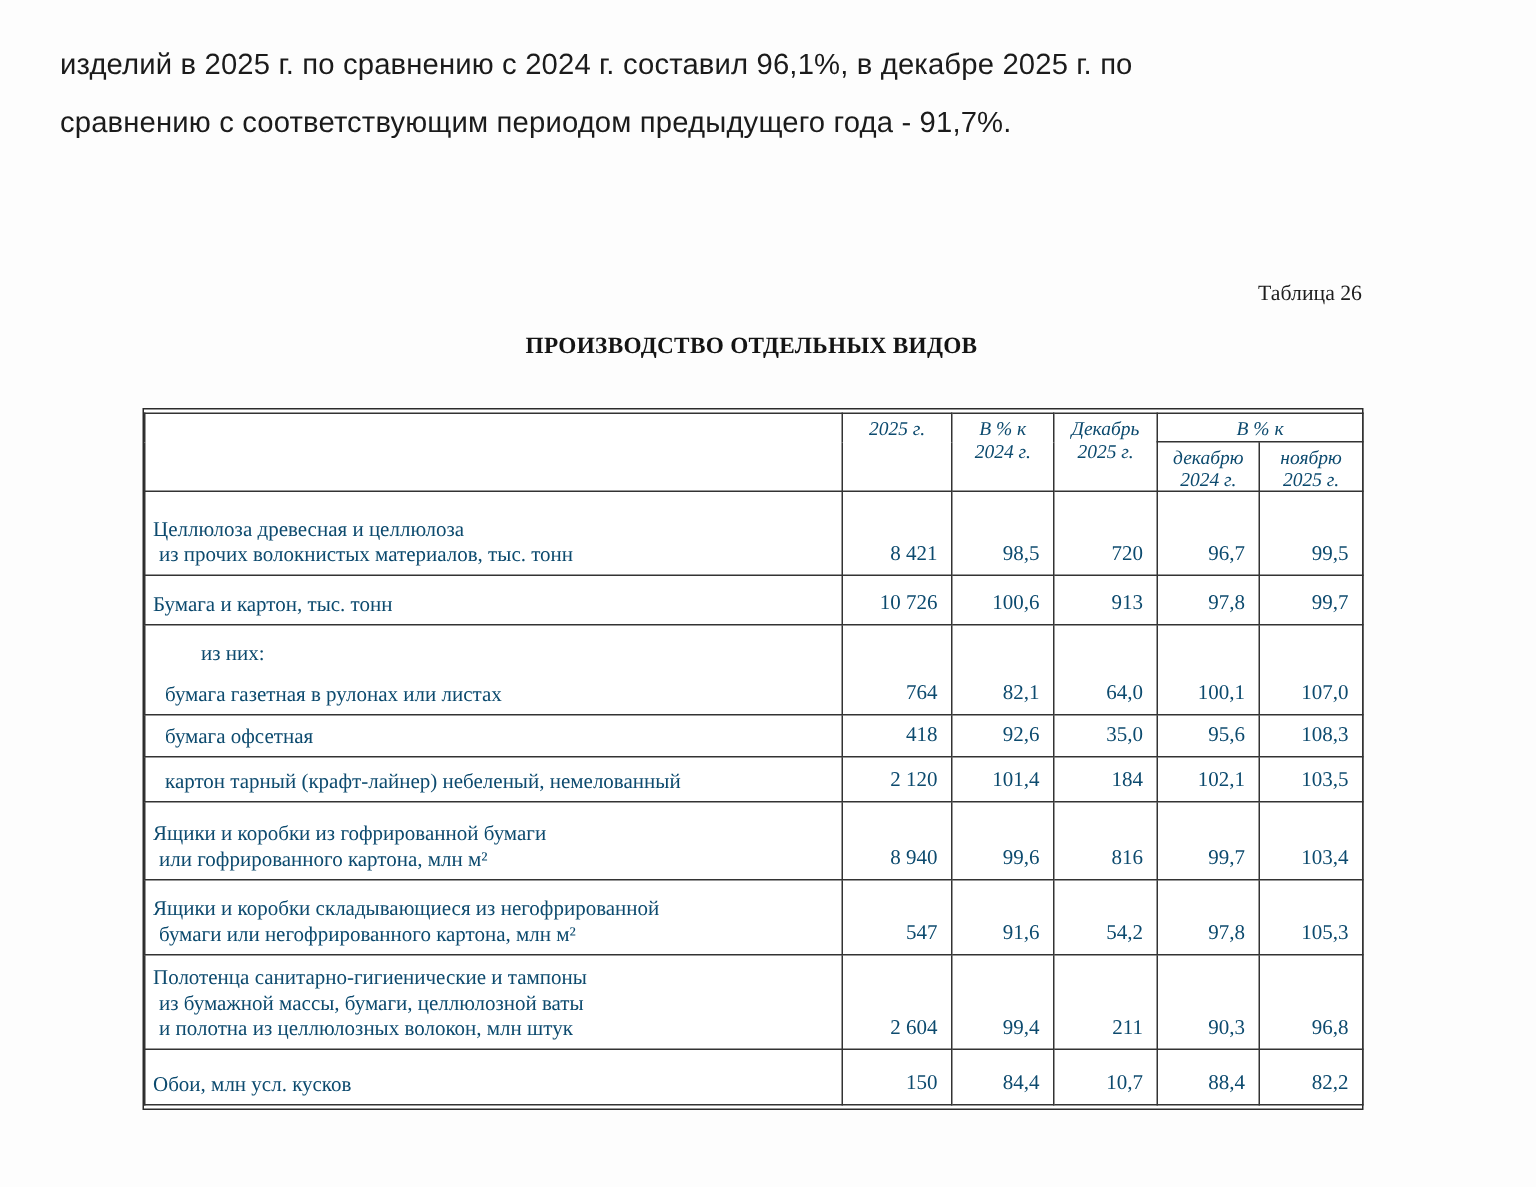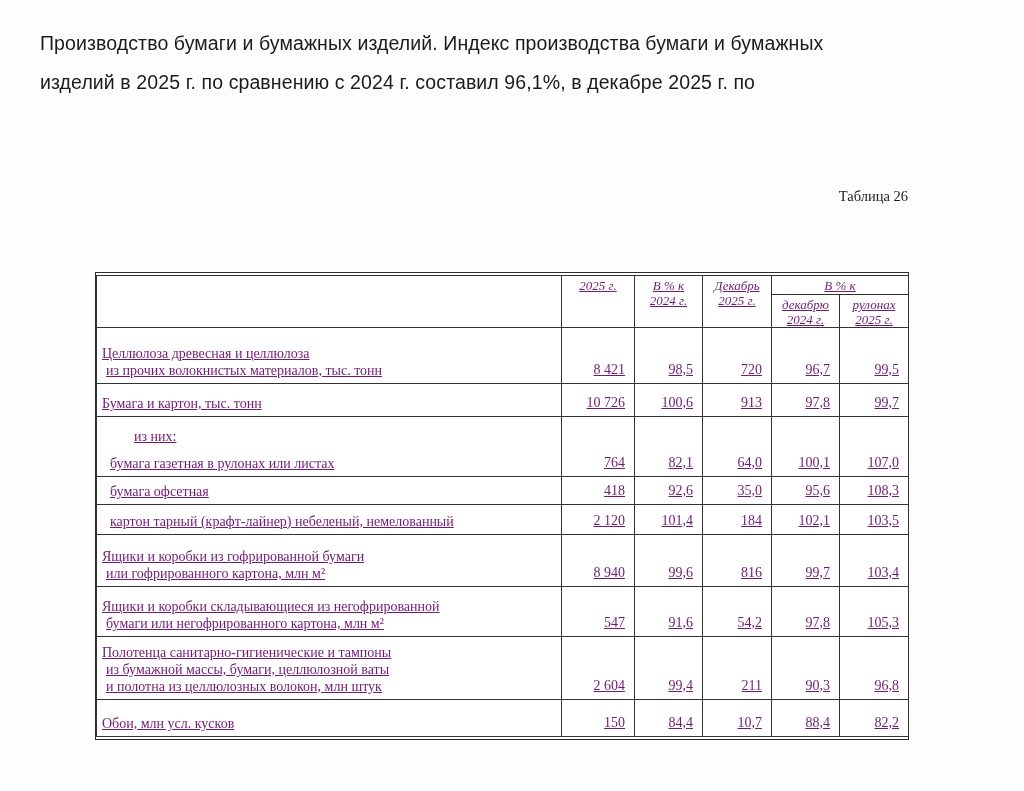--- a/index.html
+++ b/index.html
@@ -31,21 +31,21 @@
   }
   
   .tbl-wrap {
     position:absolute; left:95px; top:272px; width:812px;
     border:1px solid #2b2b2b; padding:2px 0;
     background:#fff;
   }
   table {
     width:100%; border-collapse:collapse; table-layout:fixed;
     border-top:1px solid #2b2b2b; border-bottom:1px solid #2b2b2b;
-    font-family:"Liberation Serif", serif; font-size:14px; color:#701a75;text-decoration:underline;
+    font-family:"Liberation Serif", serif; font-size:14px; color:#0c4a6e;
   }
   td, th { border:1px solid #333; padding:0; font-weight:normal; }
   
   thead th {
     font-style:italic; font-size:13px; line-height:14.5px;
     vertical-align:top; text-align:center; padding-top:3px;
   }
   tr.ha { height:19px; }
   tr.hb { height:27px; }
   
@@ -56,27 +56,28 @@
   .ln-sub  { padding-left:13px; }
   .ln-iznih{ padding-left:37px; padding-bottom:10px; }
   tr.r0 { height:56px; } tr.r1 { height:33px;padding-left:32px; } tr.r2 { height:60px; }
   tr.r3 { height:28px; } tr.r4 { height:30px; } tr.r5 { height:52px; }
   tr.r6 { height:50px; } tr.r7 { height:63px; } tr.r8 { height:37px; }
 </style>
 </head>
 <body>
 
 <div class="intro">
-  <div>Производство бумаги и бумажных изделий. Индекс производства бумаги и бумажных</div>
   <div>изделий в 2025 г. по сравнению с 2024 г. составил 96,1%, в декабре 2025 г. по</div>
+  <div>сравнению с соответствующим периодом предыдущего года - 91,7%.</div>
 </div>
 
 <div class="table-label">Таблица 26</div>
 
 <div class="table-title">
+  <div>ПРОИЗВОДСТВО ОТДЕЛЬНЫХ ВИДОВ</div>
 </div>
 
 <div class="tbl-wrap">
 <table>
   <colgroup>
     <col style="width:465px">
         <col style="width:73px">
         <col style="width:68px">
     <col style="width:69px">
         <col style="width:68px">
@@ -97,21 +98,21 @@
         <div>2025 г.</div>
       </th>
       <th colspan="2">В % к</th>
     </tr>
     <tr class="hb">
       <th>
         <div>декабрю</div>
         <div>2024 г.</div>
       </th>
       <th>
-        <div>рулонах</div>
+        <div>ноябрю</div>
         <div>2025 г.</div>
       </th>
     </tr>
   </thead>
   <tbody>
     <tr class="r0">
       <td class="name">
         <div class="ln-main">Целлюлоза древесная и целлюлоза</div>
         <div class="ln-cont">из прочих волокнистых материалов, тыс. тонн</div>
       </td>

